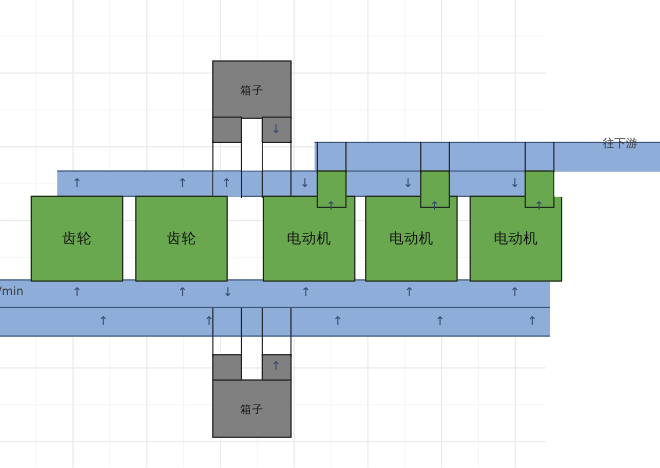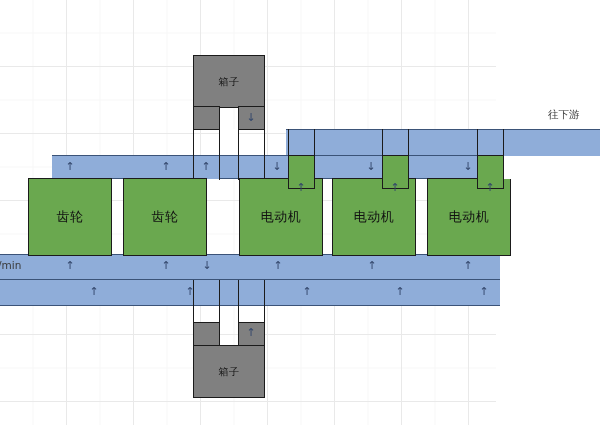--- a/index.html
+++ b/index.html
@@ -167,17 +167,17 @@
   <div class="arrow" style="left:272px;top:260px;">↑</div>
   <div class="arrow" style="left:366px;top:260px;">↑</div>
   <div class="arrow" style="left:462px;top:260px;">↑</div>
 
   <div class="arrow" style="left:88px;top:286px;">↑</div>
   <div class="arrow" style="left:184px;top:286px;">↑</div>
   <div class="arrow" style="left:301px;top:286px;">↑</div>
   <div class="arrow" style="left:394px;top:286px;">↑</div>
   <div class="arrow" style="left:478px;top:286px;">↑</div>
 
-  <div class="note" style="left:548px;top:108px;">往下游</div>
+  <div class="note" style="left:548px;top:124px;">往下游</div>
 
   <div class="note" style="left:-2px;top:259px;">/min</div>
 
 </div>
 
 </body></html>

